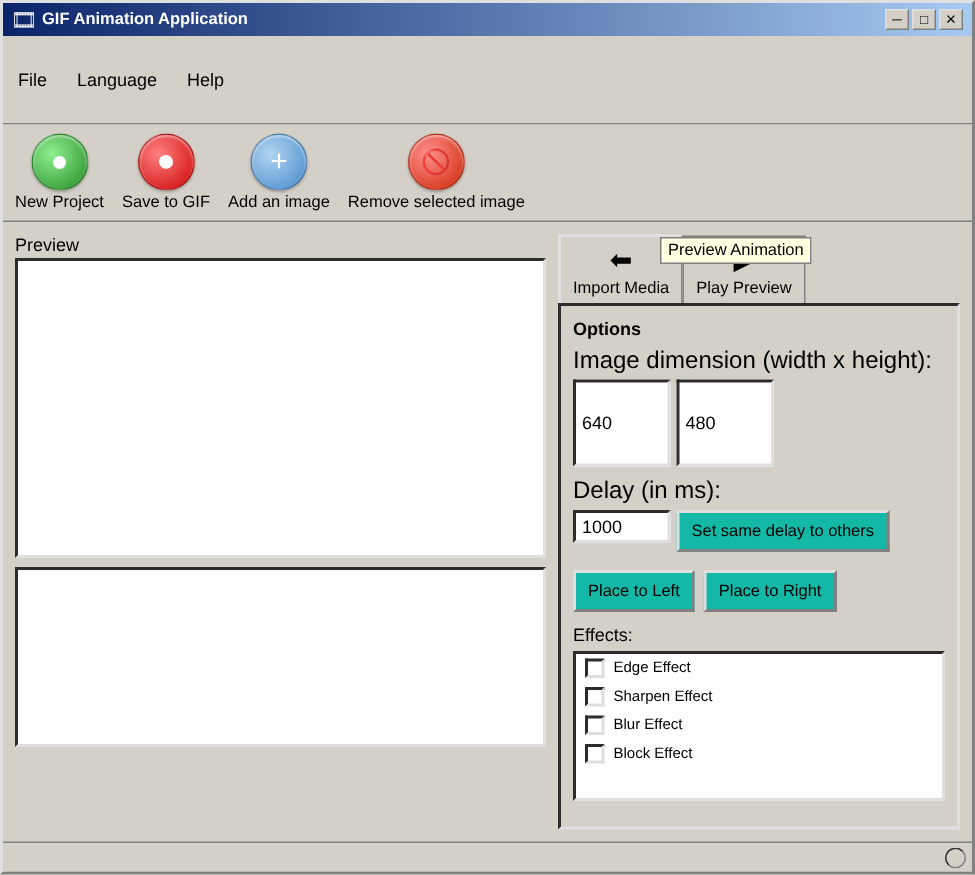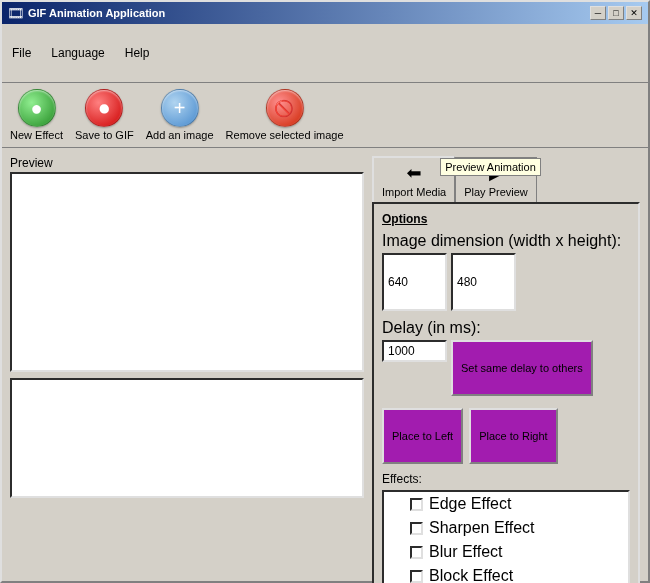--- a/index.html
+++ b/index.html
@@ -242,21 +242,20 @@
       border-bottom-color: #dfdfdf;
       background: #d4d0c8;
       padding: 8px;
       flex: 1;
     }
 
     .options-title {
       font-size: 12px;
       font-weight: bold;
       margin-bottom: 6px;
-      text-decoration: underline;
     }
 
     .field-label {
       font-size: 16px;
       margin-bottom: 3px;
     }
 
     .dimension-row {
       display: flex;
       gap: 4px;
@@ -288,27 +287,27 @@
       border-left-color: #808080;
       border-right-color: #dfdfdf;
       border-bottom-color: #dfdfdf;
       padding: 2px 4px;
       font-size: 12px;
       background: white;
       width: 65px;
     }
 
     .win-btn {
-      background: #a21caf;
+      background: #14b8a6;
       border: 2px solid;
       border-top-color: #dfdfdf;
       border-left-color: #dfdfdf;
       border-right-color: #808080;
       border-bottom-color: #808080;
-      padding: 20px 8px;
+      padding: 6px 8px;
       font-size: 11px;
       cursor: pointer;
       white-space: nowrap;
     }
 
     .place-row {
       display: flex;
       gap: 6px;
       margin-bottom: 8px;
     }
@@ -335,22 +334,21 @@
       flex-direction: column;
       gap: 0;
     }
 
     .effect-item {
       display: flex;
       align-items: center;
       gap: 6px;
       padding: 3px 6px;
       cursor: pointer;
-      font-size: 16px;
-      margin-left: 20px;
+      font-size: 10px;
     }
 
     .checkbox {
       width: 13px;
       height: 13px;
       border: 2px inset #808080;
       border-top-color: #808080;
       border-left-color: #808080;
       border-right-color: #dfdfdf;
       border-bottom-color: #dfdfdf;
@@ -396,21 +394,21 @@
 
   <div class="menu-bar">
     <span class="menu-item">File</span>
     <span class="menu-item">Language</span>
     <span class="menu-item">Help</span>
   </div>
 
   <div class="toolbar">
     <button class="toolbar-btn">
       <div class="circle-btn circle-green">●</div>
-      <span class="toolbar-btn-label">New Effect</span>
+      <span class="toolbar-btn-label">New Project</span>
     </button>
     <button class="toolbar-btn">
       <div class="circle-btn circle-red">⏺</div>
       <span class="toolbar-btn-label">Save to GIF</span>
     </button>
     <button class="toolbar-btn">
       <div class="circle-btn circle-blue">+</div>
       <span class="toolbar-btn-label">Add an image</span>
     </button>
     <button class="toolbar-btn">

